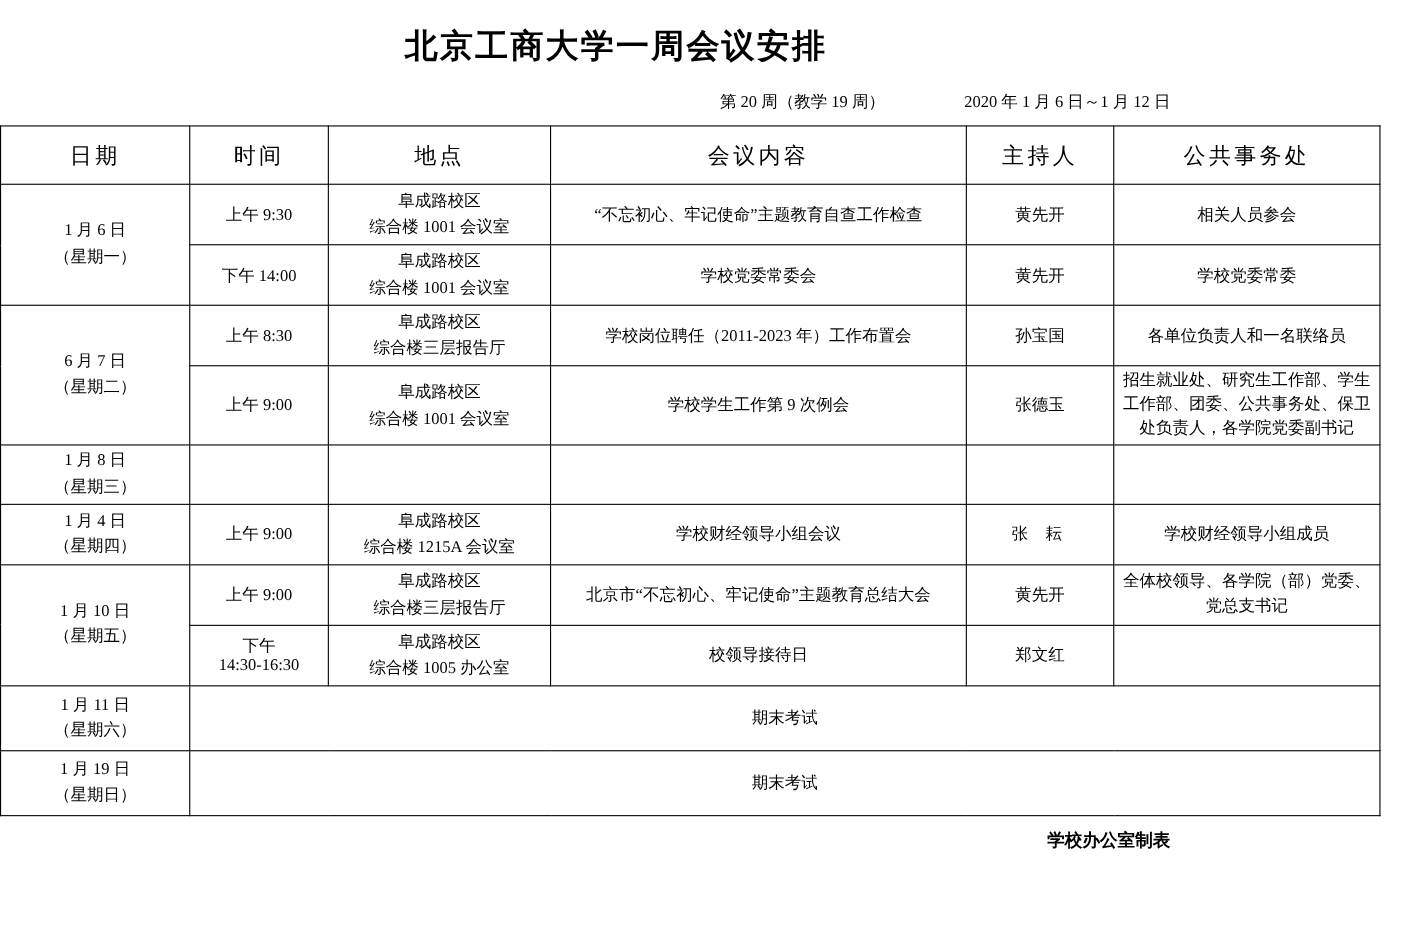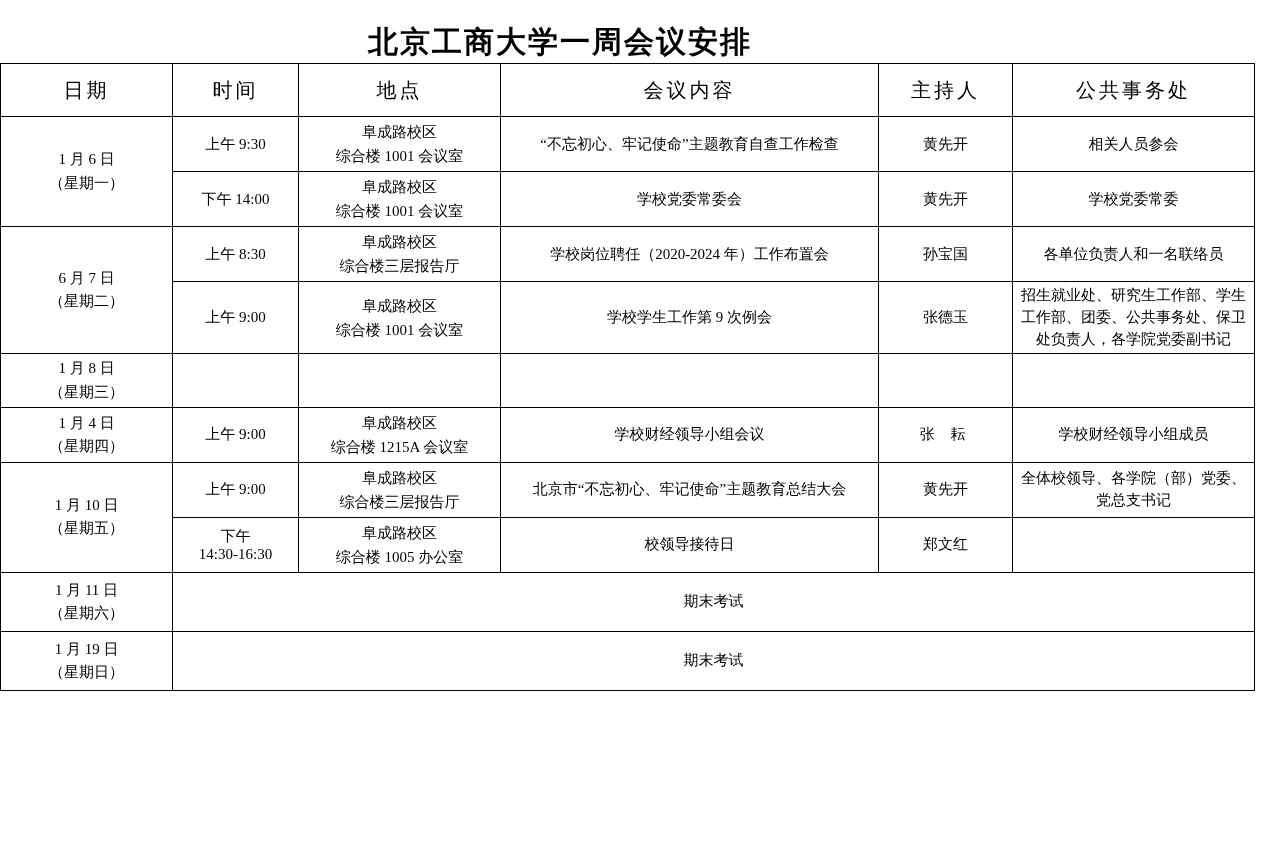--- a/index.html
+++ b/index.html
@@ -99,20 +99,24 @@
     letter-spacing: 6px;
   }
 </style>
 </head>
 <body>
 
 <div class="page">
 
   <h1 class="doc-title">北京工商大学一周会议安排</h1>
 
+  <div class="subline">
+    <span class="week">第 20 周（教学 19 周）</span>
+    <span>2020 年 1 月 6 日～1 月 12 日</span>
+  </div>
 
   <table class="sched">
     <colgroup>
       <col class="c-date">
       <col class="c-time">
       <col class="c-place">
       <col class="c-content">
       <col class="c-host">
       <col class="c-attend">
     </colgroup>
@@ -157,21 +161,21 @@
       <tr>
         <td class="date-cell" rowspan="2">
           <div>6 月 7 日</div>
           <div>（星期二）</div>
         </td>
         <td>上午 8:30</td>
         <td class="place-cell">
           <div>阜成路校区</div>
           <div>综合楼三层报告厅</div>
         </td>
-        <td>学校岗位聘任（2020-2024 年）工作布置会</td>
+        <td>学校岗位聘任（2011-2023 年）工作布置会</td>
         <td>孙宝国</td>
         <td>各单位负责人和一名联络员</td>
       </tr>
 
       <tr>
         <td>上午 9:00</td>
         <td class="place-cell">
           <div>阜成路校区</div>
           <div>综合楼 1001 会议室</div>
         </td>
@@ -248,14 +252,15 @@
         <td class="date-cell exam-cell">
           <div>1 月 19 日</div>
           <div>（星期日）</div>
         </td>
         <td colspan="5">期末考试</td>
       </tr>
 
     </tbody>
   </table>
 
+  <div class="footer">学校办公室制表</div>
 
 </div>
 
 </body></html>

